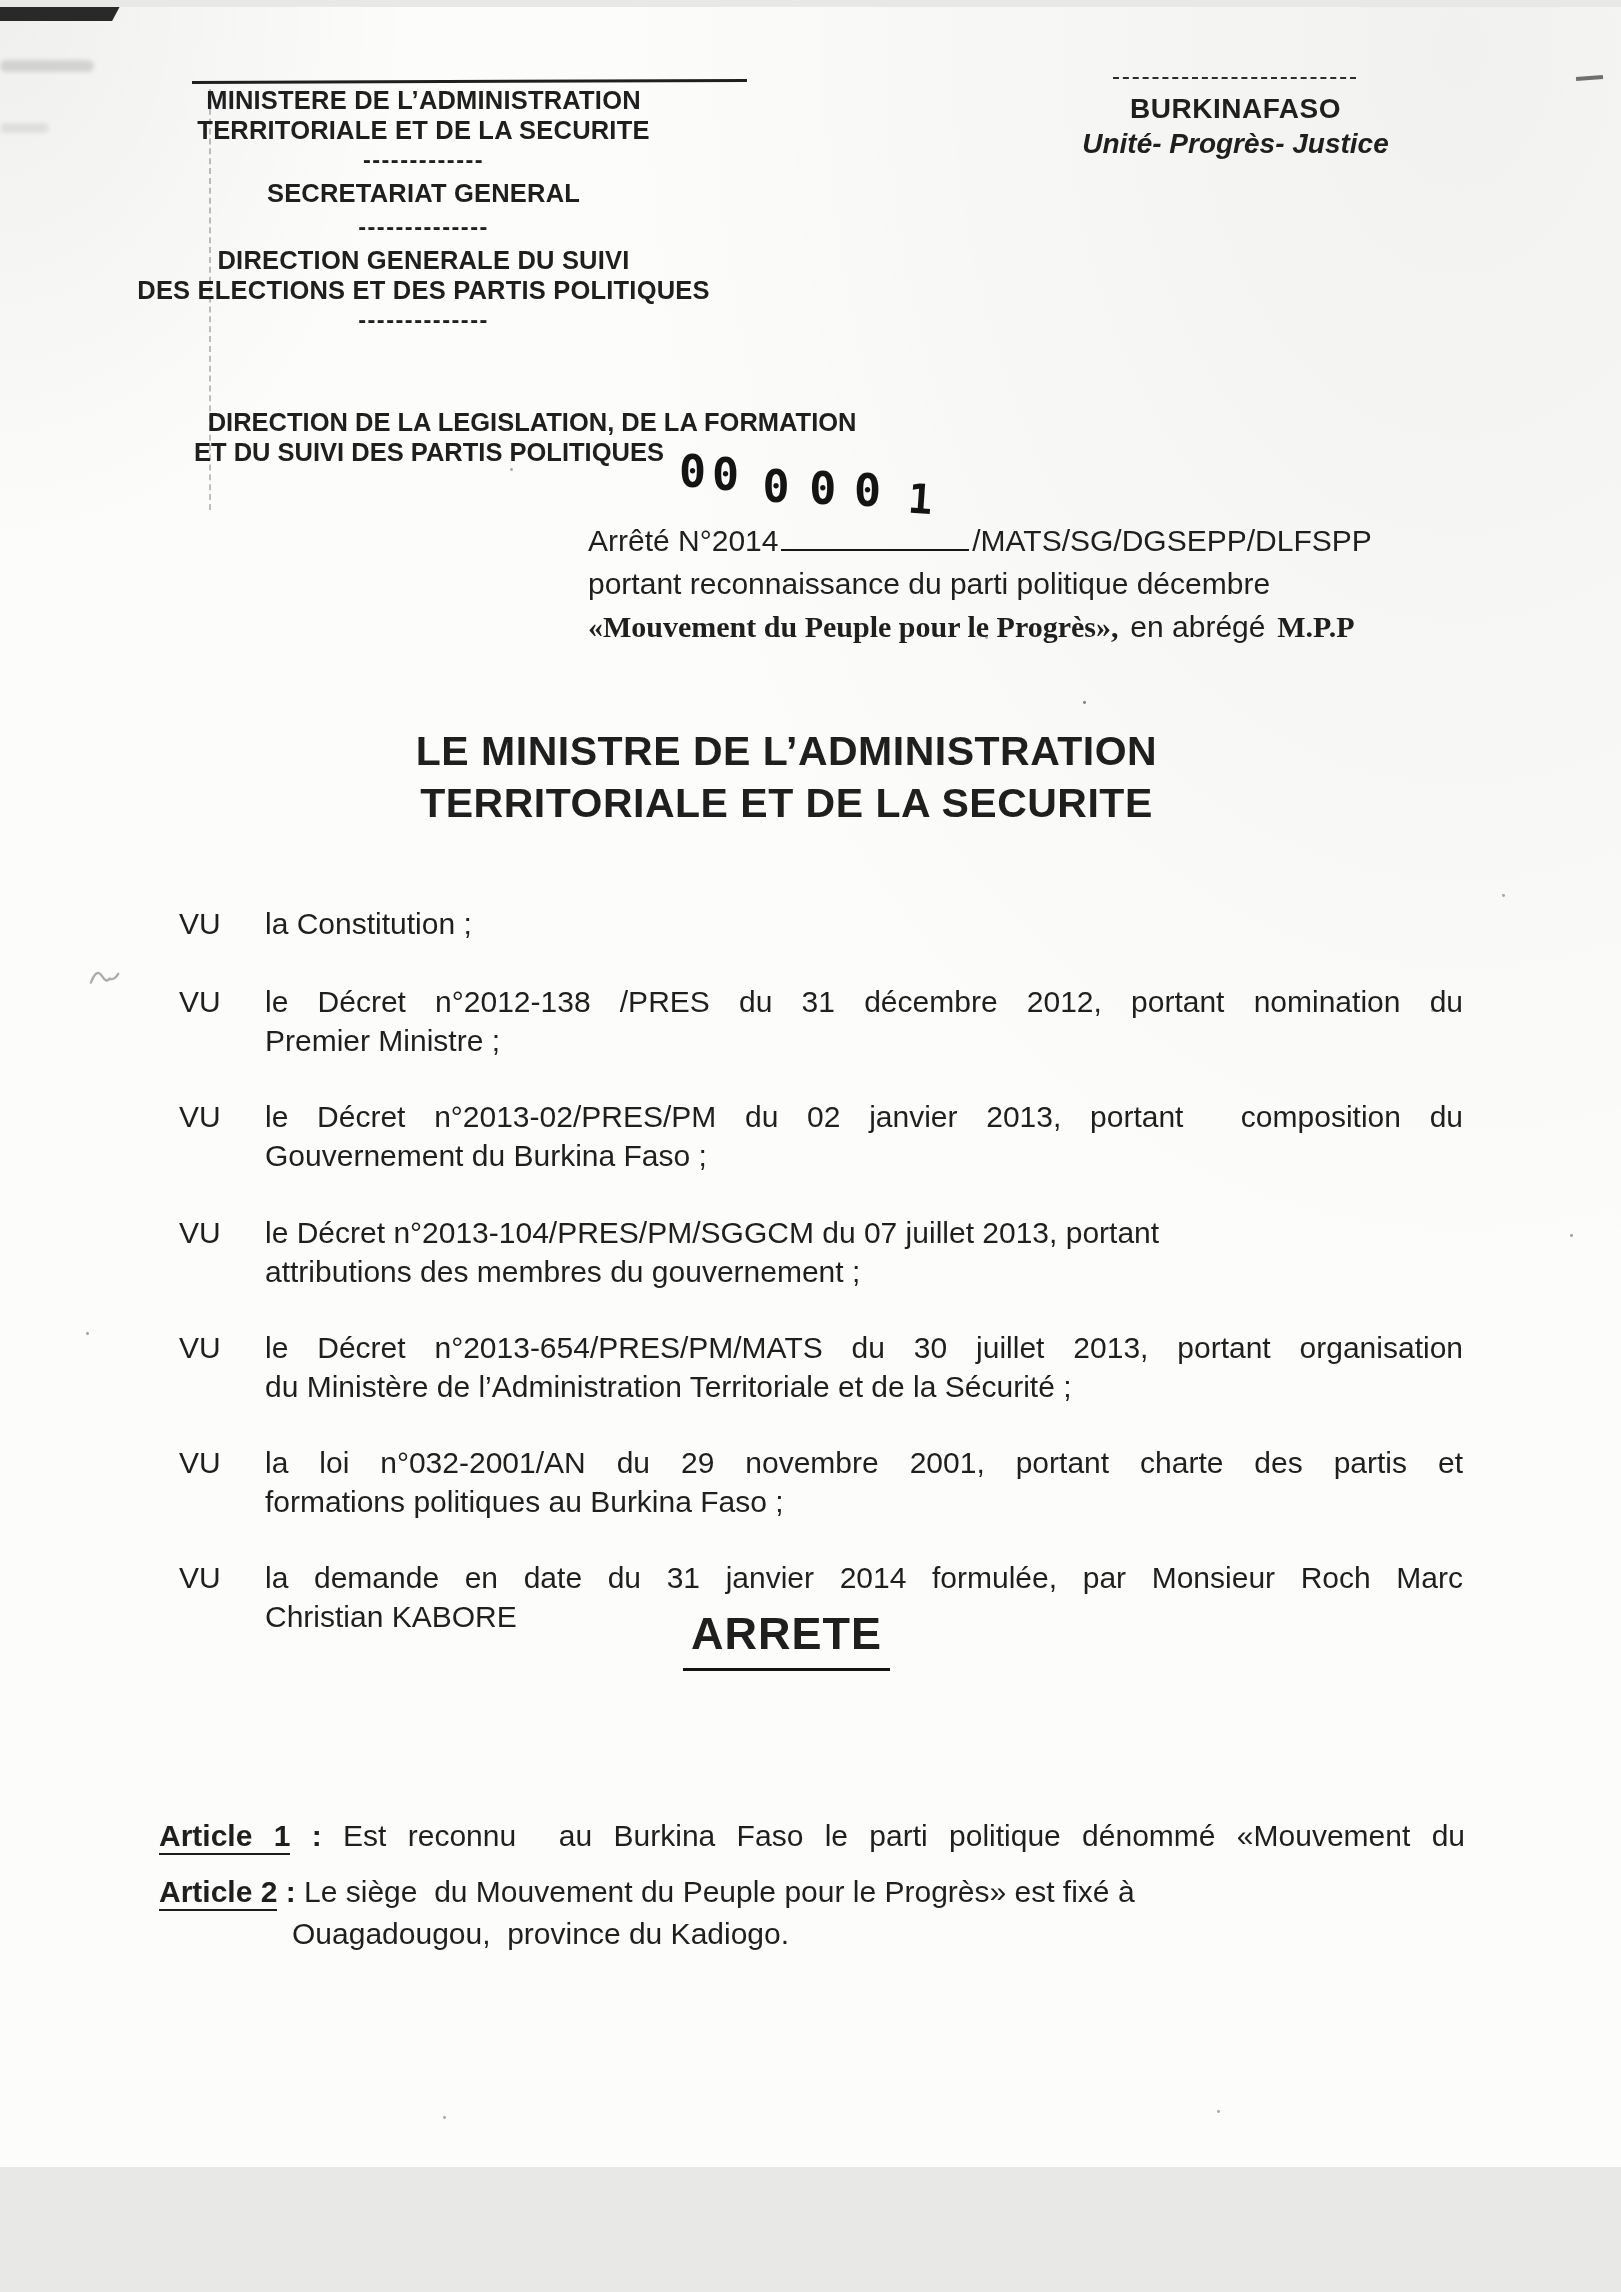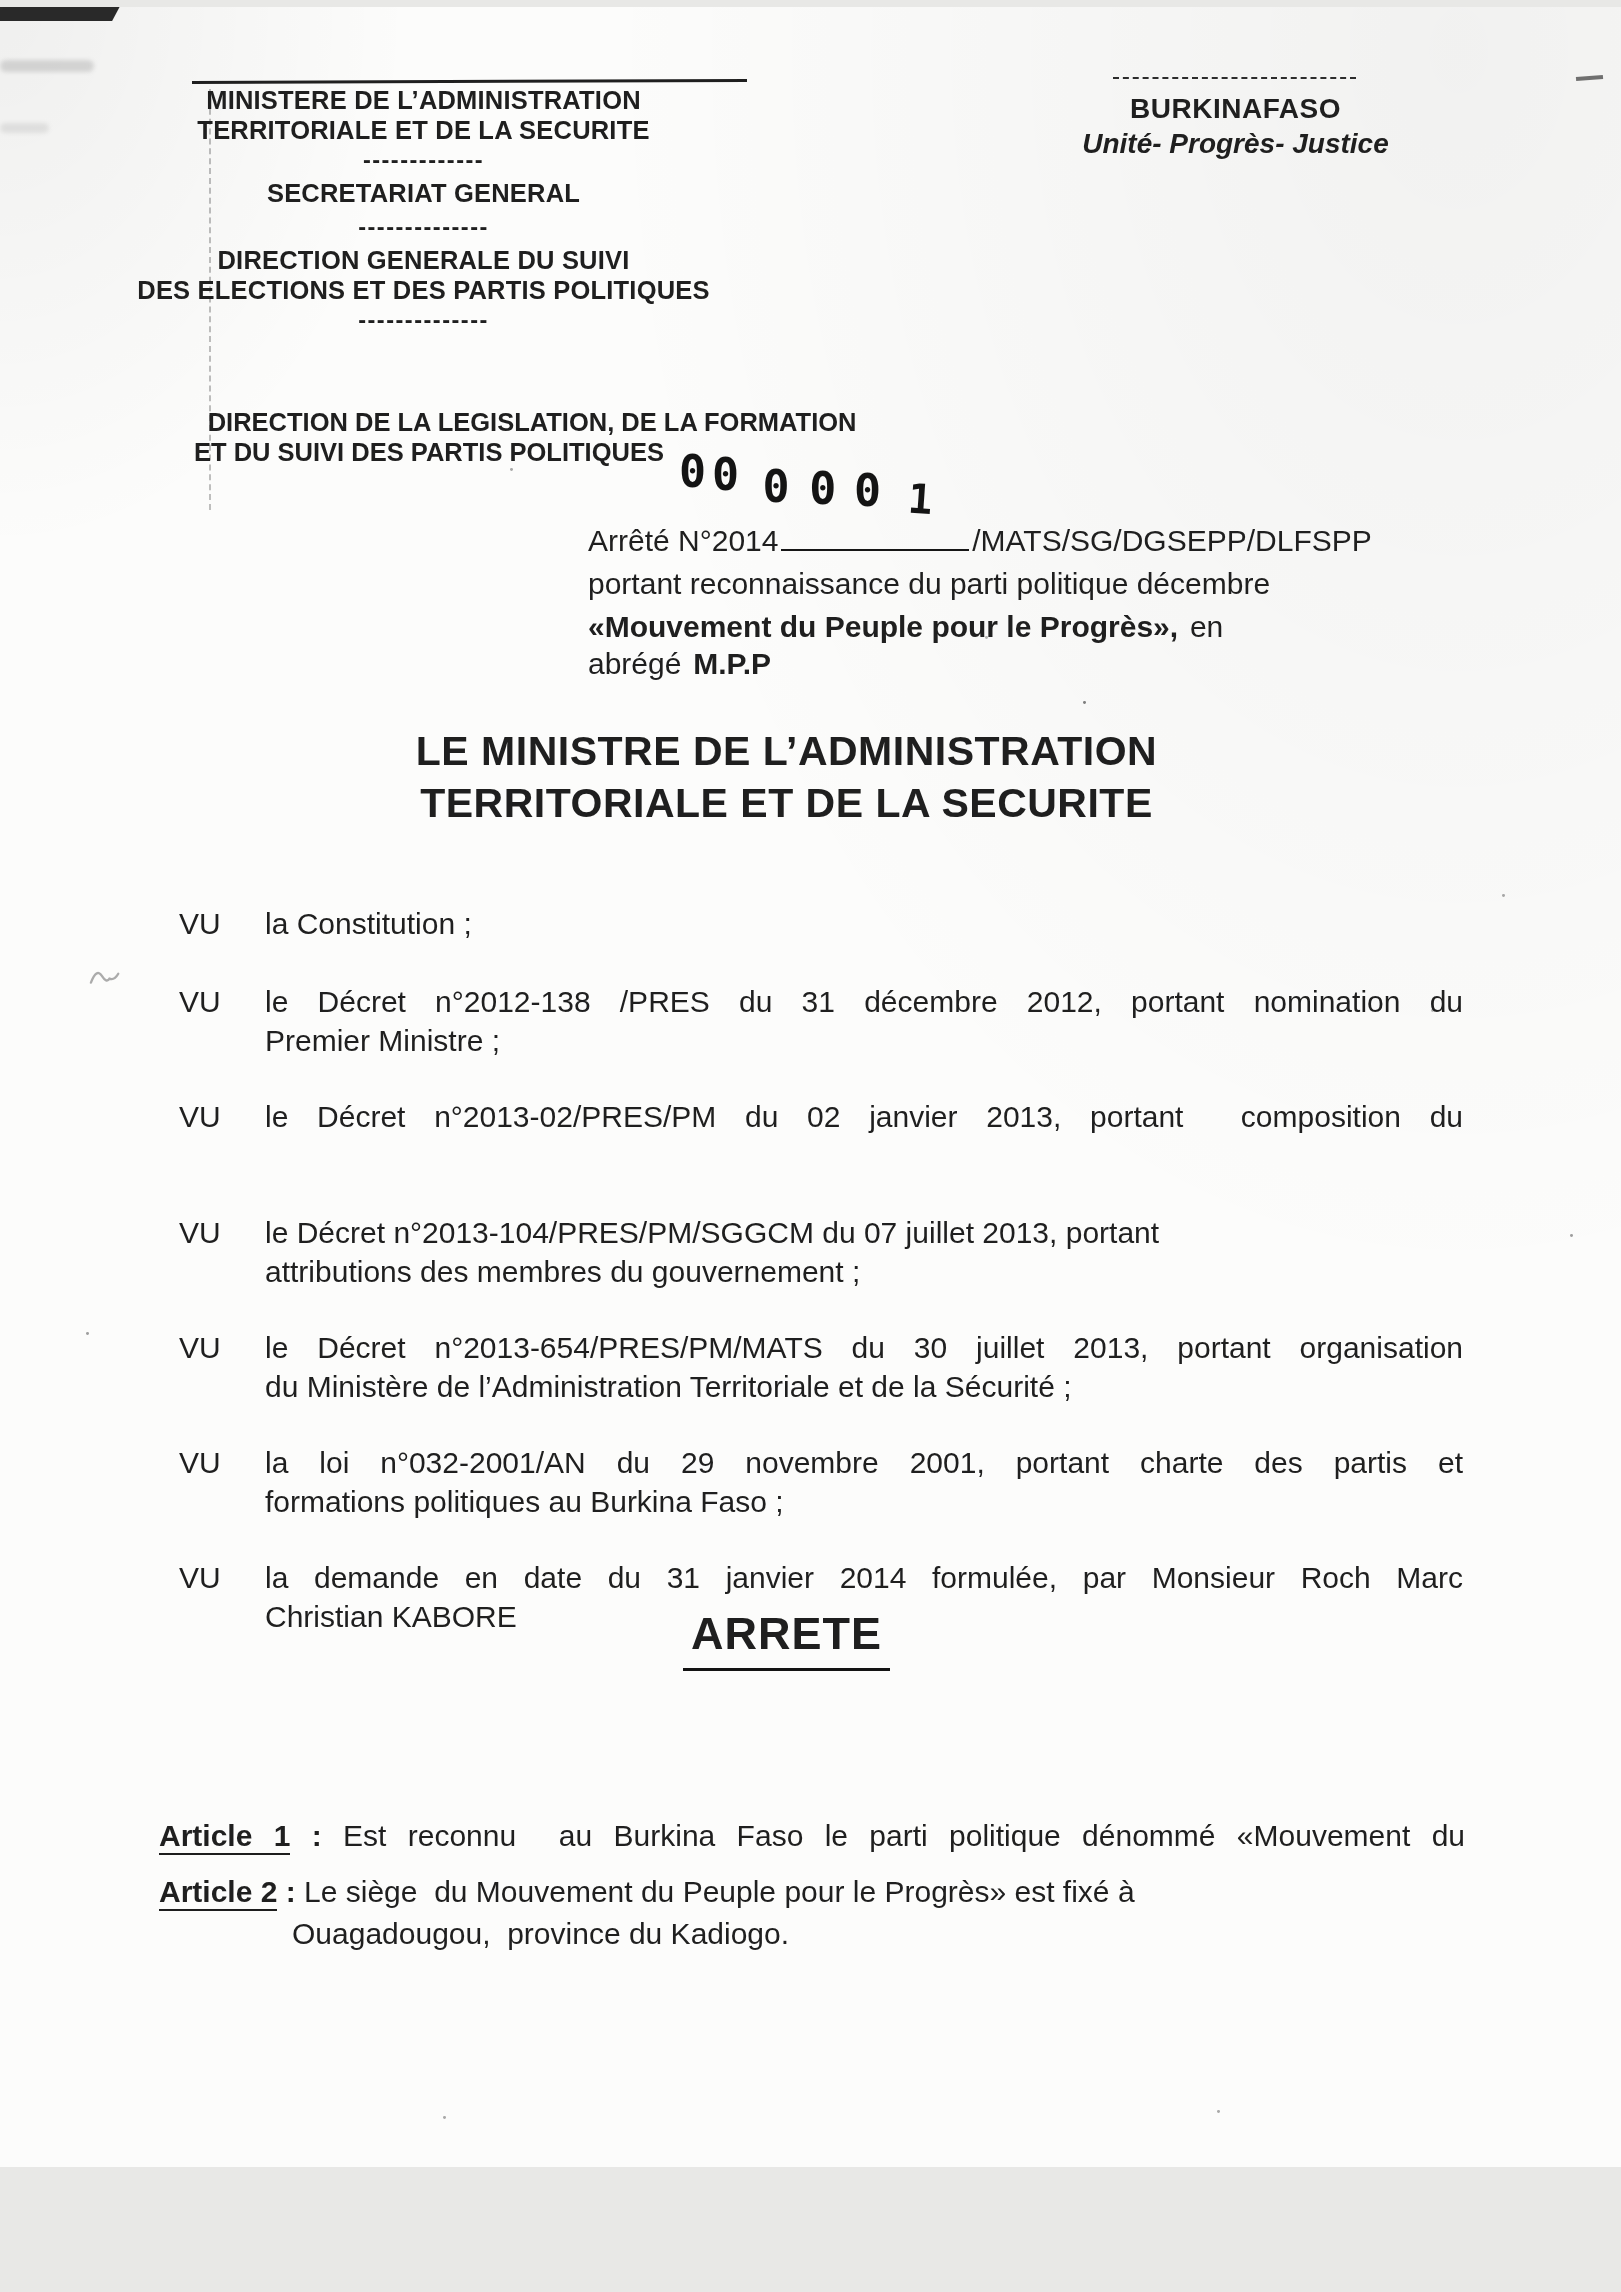--- a/index.html
+++ b/index.html
@@ -41,21 +41,21 @@
   
   .hdr-right-rule{position:absolute;left:1113px;top:70px;width:243px;border-top:2.9px dashed #2c2c2c;}
   .hdr-right{position:absolute;left:1054px;top:86px;width:363px;text-align:center;}
   .hdr-right .country{font-weight:700;font-size:28px;letter-spacing:0.5px;}
   .hdr-right .motto{font-weight:700;font-style:italic;font-size:28px;margin-top:2.9px;}
   
   .ref{position:absolute;left:588px;top:515px;width:814px;font-size:30px;line-height:37px;}
   .blank-underline{display:inline-block;width:188px;height:5.9px;border-bottom:2.9px solid #161616;margin:0 2.9px;}
   .ref .l2{margin-top:5.9px;}
   .ref .l3{margin-top:5.9px;}
-  .ref b{font-weight:700;}
+  .ref b{font-weight:700;font-family:Liberation Serif, serif;}
   .ref .mid{margin-left:11.8px;}
   .ref .abbr{margin-left:11.8px;}
   .stamp{position:absolute;left:91px;top:-69px;font-family:"DejaVu Sans Mono",monospace;font-weight:700;font-size:45px;color:#141414;white-space:nowrap;}
   .stamp span{display:inline-block;}
   .stamp .s1{transform:translateY(2.9px);margin-left:5.9px;}
   .stamp .s2{transform:translateY(14.7px);margin-left:23.5px;}
   .stamp .s3{transform:translateY(16.7px);margin-left:19.6px;}
   .stamp .s4{transform:translateY(18.6px);margin-left:17.6px;}
   .stamp .s5{transform:translateY(26.5px) rotate(4deg);margin-left:27.4px;font-size:41px;}
   
@@ -138,20 +138,21 @@
     <div class="vu-text">
       <div class="ln stretch">le Décret n°2012-138 /PRES du 31 décembre 2012, portant nomination du</div>
       <div class="ln">Premier Ministre ;</div>
     </div>
   </div>
 
   <div class="vu-row" style="top:1090px">
     <span class="vu-label">VU</span>
     <div class="vu-text">
       <div class="ln stretch">le Décret n°2013-02/PRES/PM du 02 janvier 2013, portant&nbsp; composition du</div>
+      <div class="ln">Gouvernement du Burkina Faso ;</div>
     </div>
   </div>
 
   <div class="vu-row" style="top:1206px">
     <span class="vu-label">VU</span>
     <div class="vu-text">
       <div class="ln">le Décret n°2013-104/PRES/PM/SGGCM du 07 juillet 2013, portant</div>
       <div class="ln">attributions des membres du gouvernement ;</div>
     </div>
   </div>

